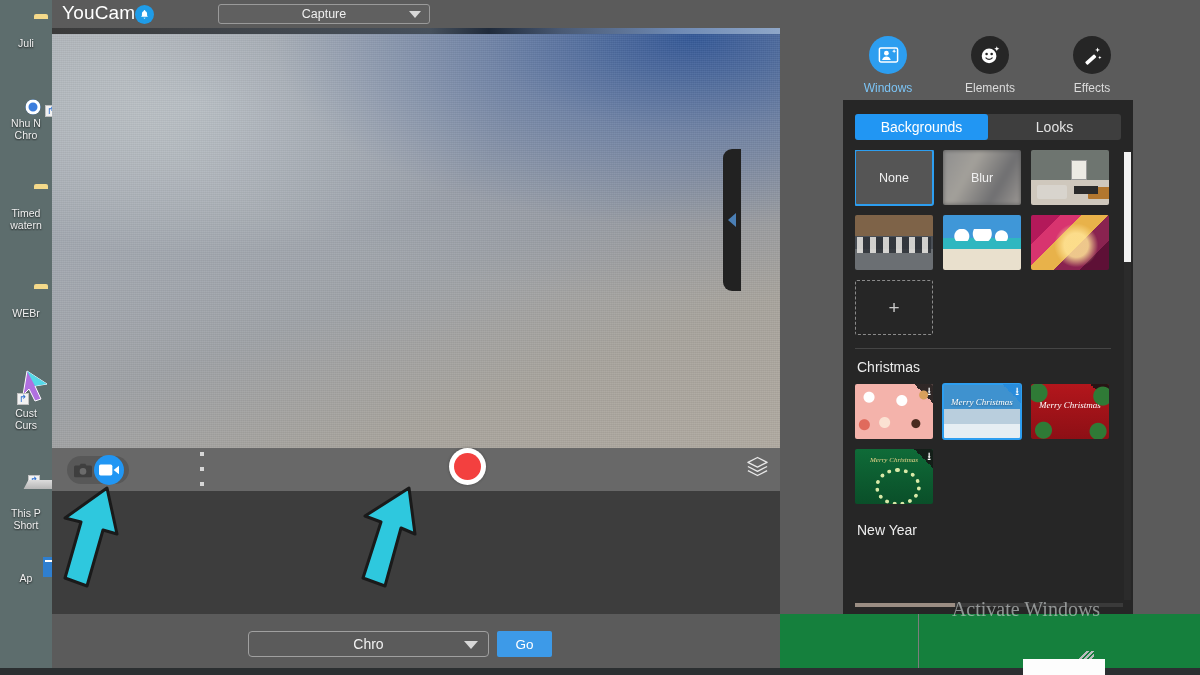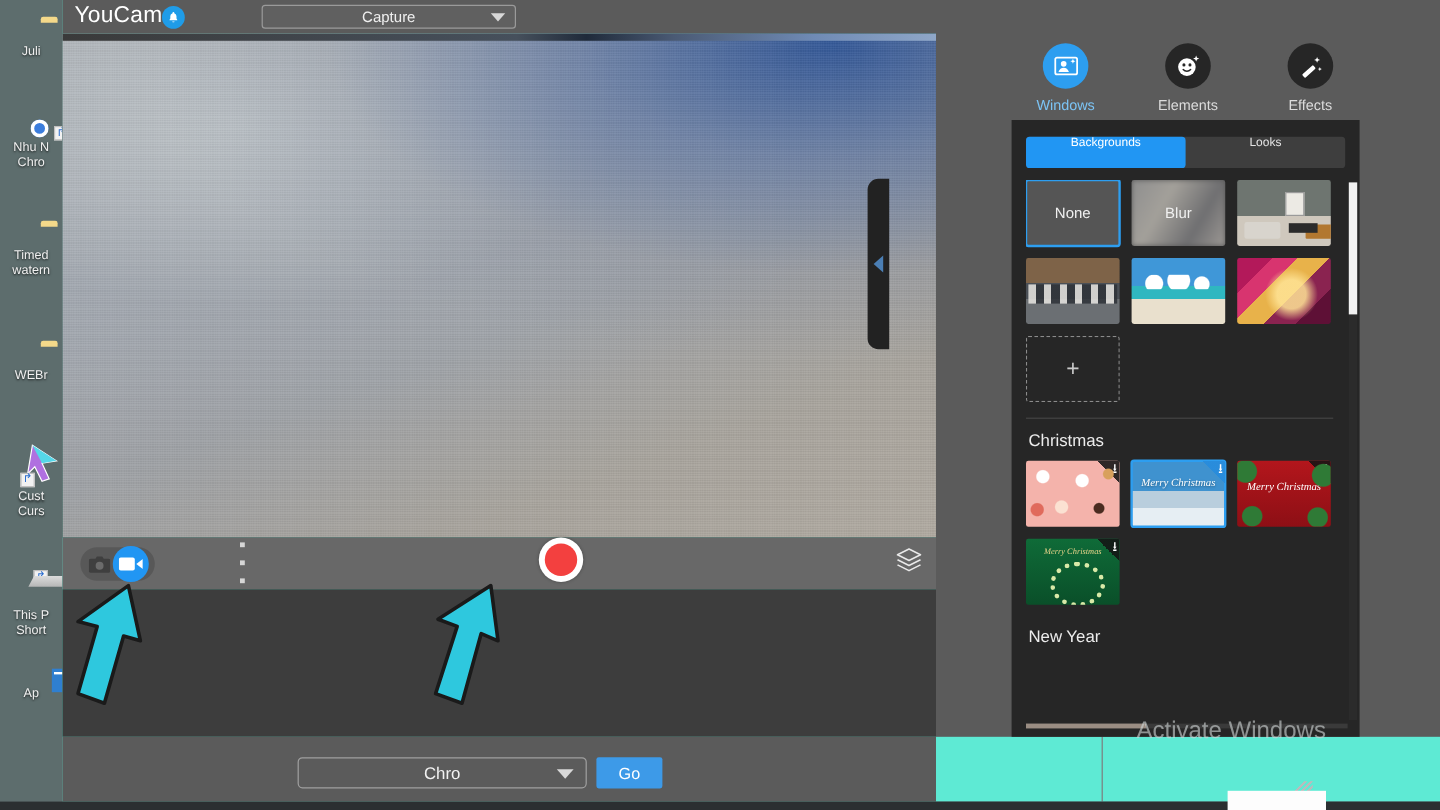--- a/index.html
+++ b/index.html
@@ -77,21 +77,21 @@
     transform: skewX(-28deg);
   }
   .folder-open {
     width: 30px; height: 27px; margin-left: 16px; position: relative;
     background: linear-gradient(#f4d98a,#e6b955); border-radius: 2px;
   }
 
   
   .app {
     position: absolute; left: 52px; top: 0; width: 1148px; height: 668px;
-    background: #5eead4;
+    background: #15803d;
   }
   .titlebar {
     position: absolute; left:0; top:0; width: 1148px; height: 28px;
     background: #5b5b5b;
   }
   .brand {
     position:absolute; left: 10px; top: 2px;
     color: #ffffff; font-size: 19px; letter-spacing: .2px;
   }
   .bell {
@@ -250,22 +250,22 @@
 
   .panelbody {
     position:absolute; left: 63px; top: 100px; width: 290px; height: 514px;
     background: #262626;
   }
   .segmented {
     position:absolute; left: 12px; top: 14px; width: 266px; height: 26px;
     background: #3e3e3e; border-radius: 3px; display:flex;
   }
   .seg {
-    flex:1; display:flex; justify-content:center;
-    font-size: 10px; color: #e3e3e3; cursor:pointer; border-radius: 3px;
+    flex:1; display:flex; align-items:center; justify-content:center;
+    font-size: 14px; color: #e3e3e3; cursor:pointer; border-radius: 3px;
   }
   .seg.active { background: #2196f3; color: #fff; }
 
   .scrollarea {
     position:absolute; left: 12px; top: 50px; width: 268px; height: 450px;
     overflow: hidden;
   }
   .bgrid { display:flex; flex-wrap: wrap; gap: 10px 10px; width: 268px; }
   .thumb {
     width: 78px; height: 55px; border-radius: 2px; position: relative;
@@ -400,21 +400,21 @@
     width: 0; height: 0;
     border-top: 7px solid transparent; border-bottom: 7px solid transparent;
     border-right: 8px solid #4b7fb5;
   }
 
   
   .watermark {
     position:absolute; left: 876px; top: 598px; width: 300px;
     text-align: center; pointer-events: none;
   }
-  .watermark .w1 { color: #cfd4d4; font-size: 20px; opacity:.62; }
+  .watermark .w1 { color: #cfd4d4; font-size: 20px; opacity:.62;font-family:Liberation Serif, serif; }
   .watermark .w2 { color: #c9cece; font-size: 12.5px; opacity:.72; margin-top: 2px; }
 
   .resize-grip {
     position:absolute; left: 1077px; top: 651px; width: 17px; height: 15px;
     background:
       linear-gradient(135deg, transparent 46%, #b9bcbd 46% 54%, transparent 54%) no-repeat,
       linear-gradient(135deg, transparent 46%, #b9bcbd 46% 54%, transparent 54%) no-repeat,
       linear-gradient(135deg, transparent 46%, #b9bcbd 46% 54%, transparent 54%) no-repeat;
     background-size: 100% 100%;
     background-position: -5px 0, 0 0, 5px 0;

